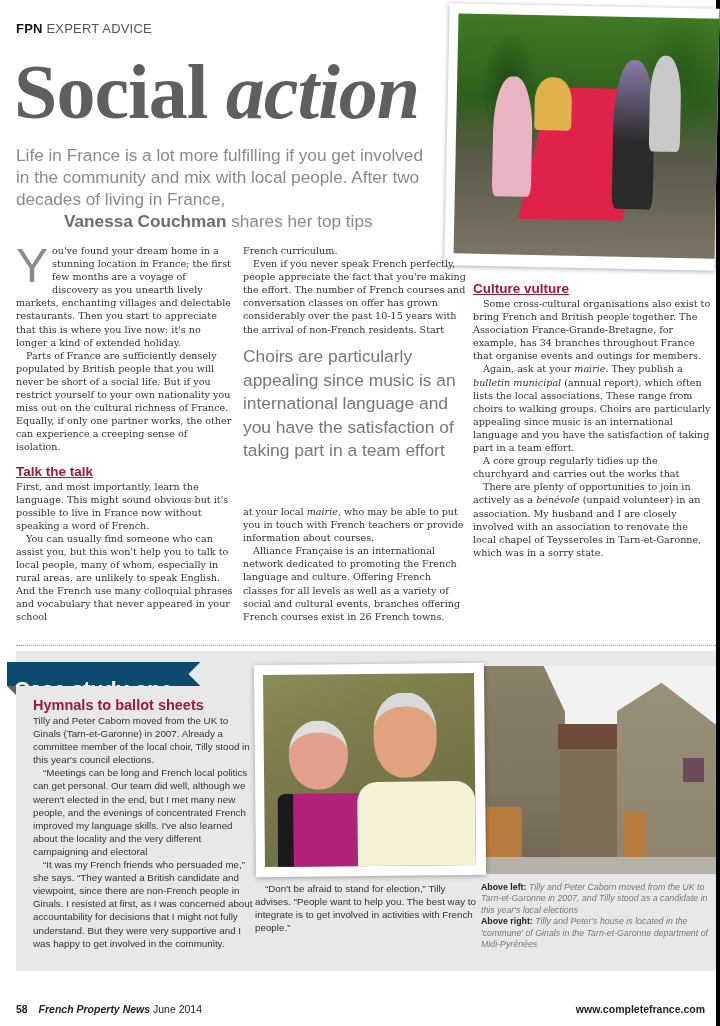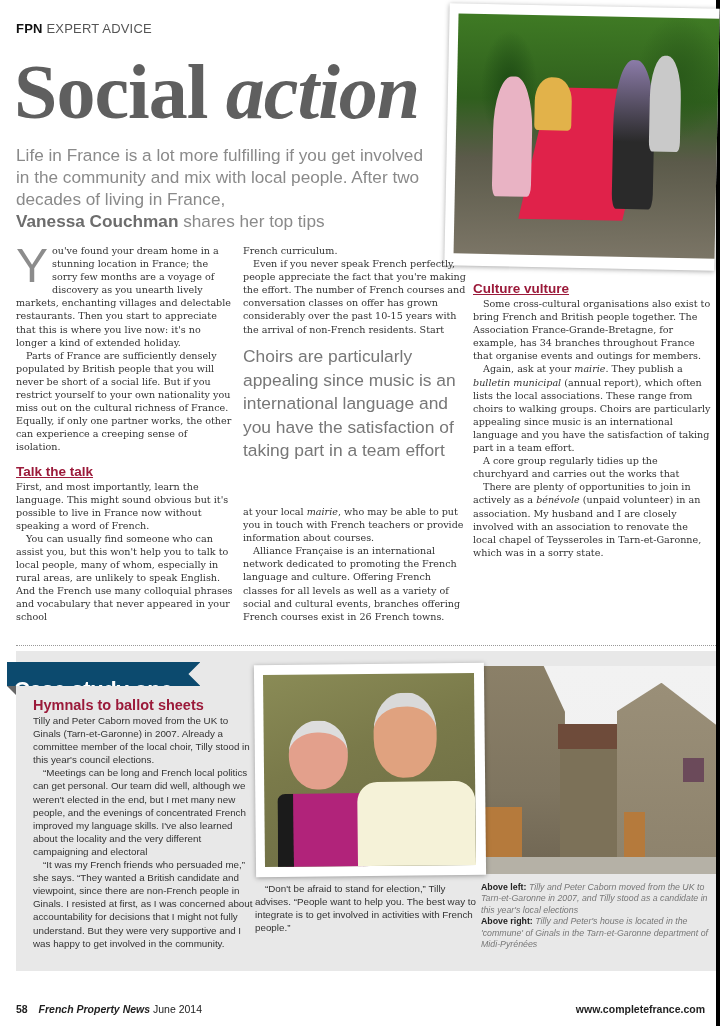--- a/index.html
+++ b/index.html
@@ -8,21 +8,21 @@
 
   .right-edge { position:absolute; left:716px; top:0; width:4px; height:1026px; background:#000; }
 
   .kicker { position:absolute; left:16px; top:21px; font-family:"Liberation Sans", sans-serif; font-size:13px; color:#555; letter-spacing:0.2px; }
   .kicker b { color:#111; font-weight:bold; }
 
   .headline { position:absolute; left:14px; top:52px; font-family:"Liberation Serif", serif; font-size:78px; line-height:80px; color:#5f5f5f; letter-spacing:-1px; white-space:nowrap; }
   .headline i { font-style:italic; }
 
   .standfirst { position:absolute; left:16px; top:144px; width:420px; font-family:"Liberation Sans", sans-serif; font-size:17.2px; line-height:22px; color:#8a8a8a; font-weight:300; }
-  .standfirst b { color:#6d6d6d; font-weight:bold; }
+  .standfirst b { color:#6d6d6d; font-weight:bold;margin-left:48px; }
 
   .photo-top { position:absolute; left:447px; top:6px; width:270px; height:262px; background:#fff; box-shadow:0 1px 5px rgba(0,0,0,0.35); transform:rotate(1.2deg); padding:10px 0 12px 9px; }
   .photo-top .img { width:100%; height:100%; position:relative; overflow:hidden;
      background:
        radial-gradient(ellipse 40px 80px at 20% 30%, #1d4a14 0%, transparent 70%),
        radial-gradient(ellipse 60px 90px at 85% 25%, #2a5a1a 0%, transparent 70%),
        linear-gradient(180deg, #3f7a24 0%, #2f5f1d 35%, #5b5a4a 60%, #7b7566 100%); }
   .table-cloth { position:absolute; left:30%; top:30%; width:40%; height:55%; background:#e0224a; transform:skewX(-12deg); }
   .person { position:absolute; border-radius:45% 45% 10% 10%; }
 
@@ -85,21 +85,21 @@
   <div class="img" title="Photo: people signing in at a table with red tablecloth in a woodland lane">
     <div class="table-cloth"></div>
     <div class="person" style="left:14%;top:26%;width:15%;height:50%;background:#e9b3c4;"></div>
     <div class="person" style="left:30%;top:26%;width:14%;height:22%;background:#e2b24a;"></div>
     <div class="person" style="left:60%;top:18%;width:16%;height:62%;background:linear-gradient(180deg,#8b7ba8,#2a2a2a 55%);"></div>
     <div class="person" style="left:74%;top:16%;width:12%;height:40%;background:#c9c9c9;"></div>
   </div>
 </div>
 
 <div class="col" style="left:16px;top:244px;width:218px;">
-  <p><span class="dropcap">Y</span><span>ou've found your dream home in a stunning location in France; the sorry few months are a voyage of discovery as you unearth lively markets, enchanting villages and delectable restaurants. Then you start to appreciate that this is where you live now: it's no longer a kind of extended holiday.</span></p>
+  <p><span class="dropcap">Y</span><span>ou've found your dream home in a stunning location in France; the first few months are a voyage of discovery as you unearth lively markets, enchanting villages and delectable restaurants. Then you start to appreciate that this is where you live now: it's no longer a kind of extended holiday.</span></p>
   <p class="ind">Parts of France are sufficiently densely populated by British people that you will never be short of a social life. But if you restrict yourself to your own nationality you miss out on the cultural richness of France. Equally, if only one partner works, the other can experience a creeping sense of isolation.</p>
   <div class="sec-head" style="margin-top:10px;">Talk the talk</div>
   <p>First, and most importantly, learn the language. This might sound obvious but it's possible to live in France now without speaking a word of French.</p>
   <p class="ind">You can usually find someone who can assist you, but this won't help you to talk to local people, many of whom, especially in rural areas, are unlikely to speak English. And the French use many colloquial phrases and vocabulary that never appeared in your school</p>
 </div>
 
 <div class="col" style="left:243px;top:244px;width:224px;">
   <p>French curriculum.</p>
   <p class="ind">Even if you never speak French perfectly, people appreciate the fact that you're making the effort. The number of French courses and conversation classes on offer has grown considerably over the past 10-15 years with the arrival of non-French residents. Start</p>
 </div>

